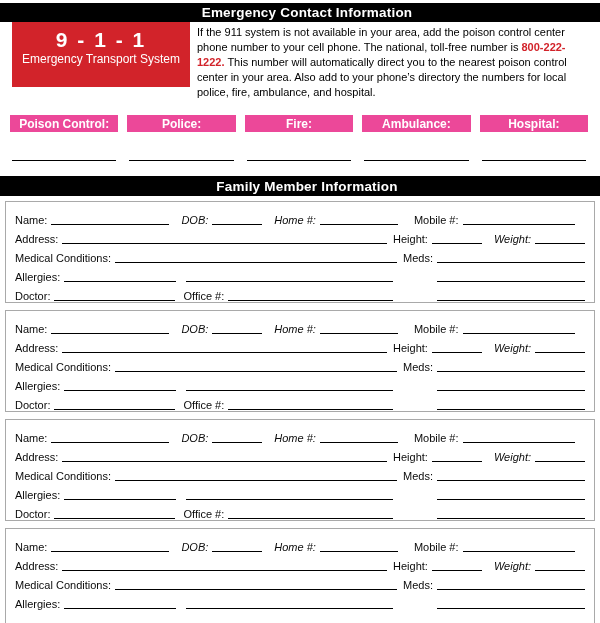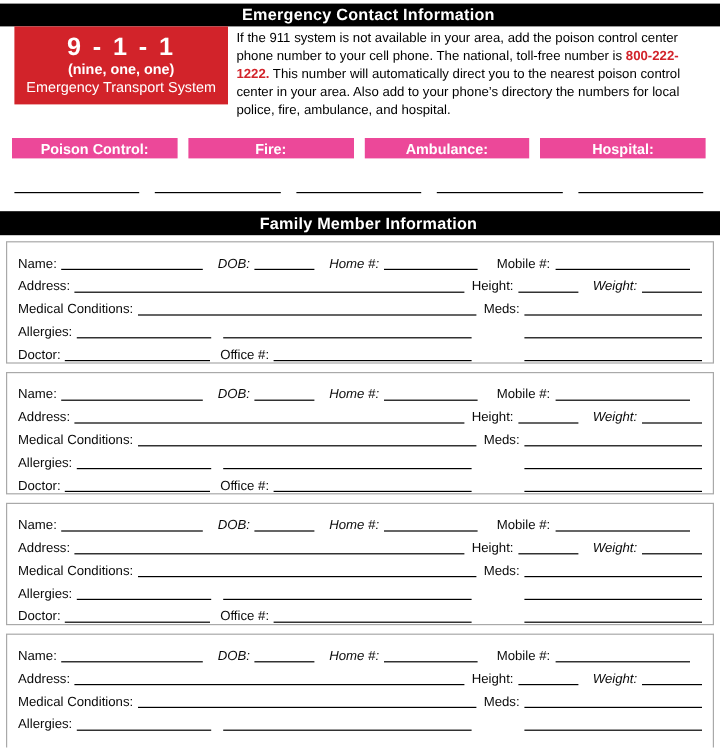--- a/index.html
+++ b/index.html
@@ -60,28 +60,28 @@
 </head>
 <body>
 
 <div class="bar bar-top">
   <span>Emergency Contact Information</span>
 </div>
 
 <div class="intro">
   <div class="redbox">
     <div class="big">9 - 1 - 1</div>
-    <div class="sub">(nine, one, one)</div>
     <div class="cap">Emergency Transport System</div>
   </div>
   <p><span>If the 911 system is not available in your area, add the poison control center phone number to your cell phone. The national, toll-free number is </span><span class="phone">800-222-1222.</span><span> This number will automatically direct you to the nearest poison control center in your area. Also add to your phone’s directory the numbers for local police, fire, ambulance, and hospital.</span></p>
 </div>
 
 <div class="contacts">
   <div class="ebox">Poison Control:</div>
+  <div class="ebox">Police:</div>
   <div class="ebox">Fire:</div>
   <div class="ebox">Ambulance:</div>
   <div class="ebox">Hospital:</div>
 </div>
 
 <div class="clines">
   <div class="cline"></div>
   <div class="cline"></div>
   <div class="cline"></div>
   <div class="cline"></div>

